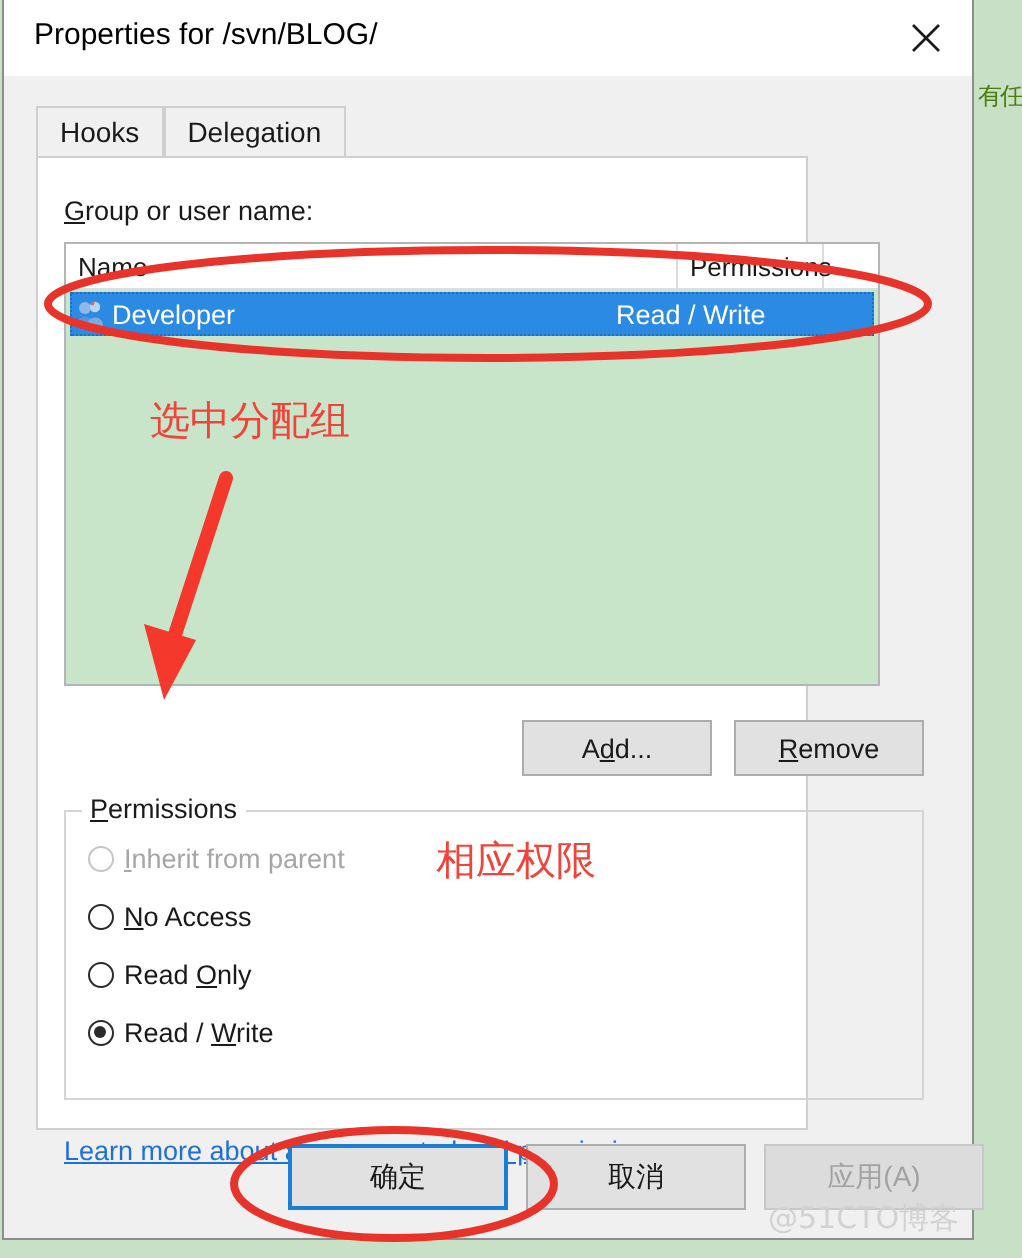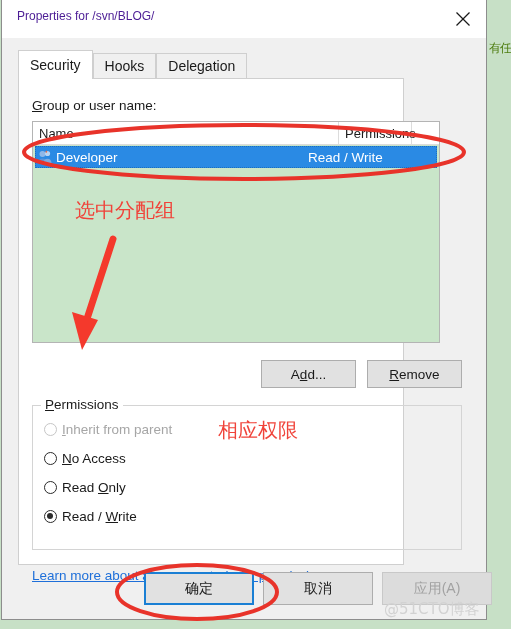--- a/index.html
+++ b/index.html
@@ -52,22 +52,22 @@
     left: 0; top: 0;
     width: 100%;
     height: 38px;
     background: #ffffff;
     box-sizing: border-box;
   }
   #title-text {
     position: absolute;
     left: 15px;
     top: 9px;
-    font-size: 12px;
-    color: #4c1d95;
+    font-size: 15px;
+    color: #000000;
     white-space: nowrap;
   }
   #close-button {
     position: absolute;
     right: 0px;
     top: 0px;
     width: 46px;
     height: 38px;
     display: flex;
     align-items: center;
@@ -360,21 +360,20 @@
     <div id="title-text">Properties for /svn/BLOG/</div>
     <div id="close-button">
       <svg width="16" height="16" viewBox="0 0 16 16">
         <line x1="1.5" y1="1.5" x2="14.5" y2="14.5" stroke="#1a1a1a" stroke-width="1.3"></line>
         <line x1="14.5" y1="1.5" x2="1.5" y2="14.5" stroke="#1a1a1a" stroke-width="1.3"></line>
       </svg>
     </div>
   </div>
 
   <div id="tabstrip">
-    <div class="tab active">Security</div>
     <div class="tab">Hooks</div>
     <div class="tab">Delegation</div>
   </div>
 
   <div id="tabpage">
 
     <div id="group-label"><span class="accel">G</span><span>roup or user name:</span></div>
 
     <div id="listview">
       <div id="list-header">

